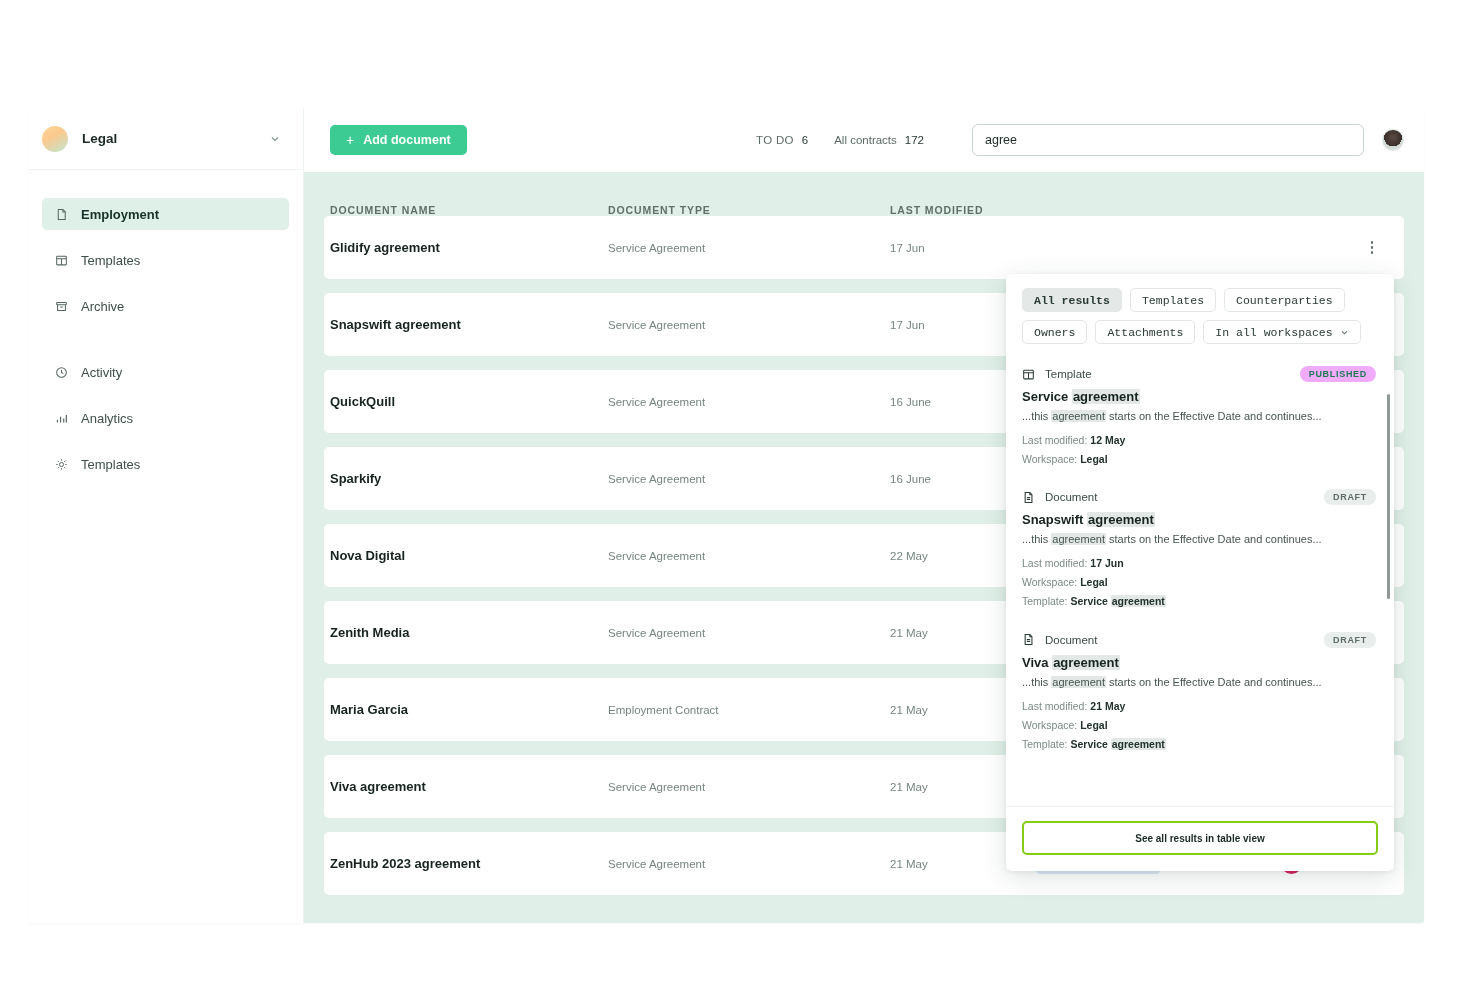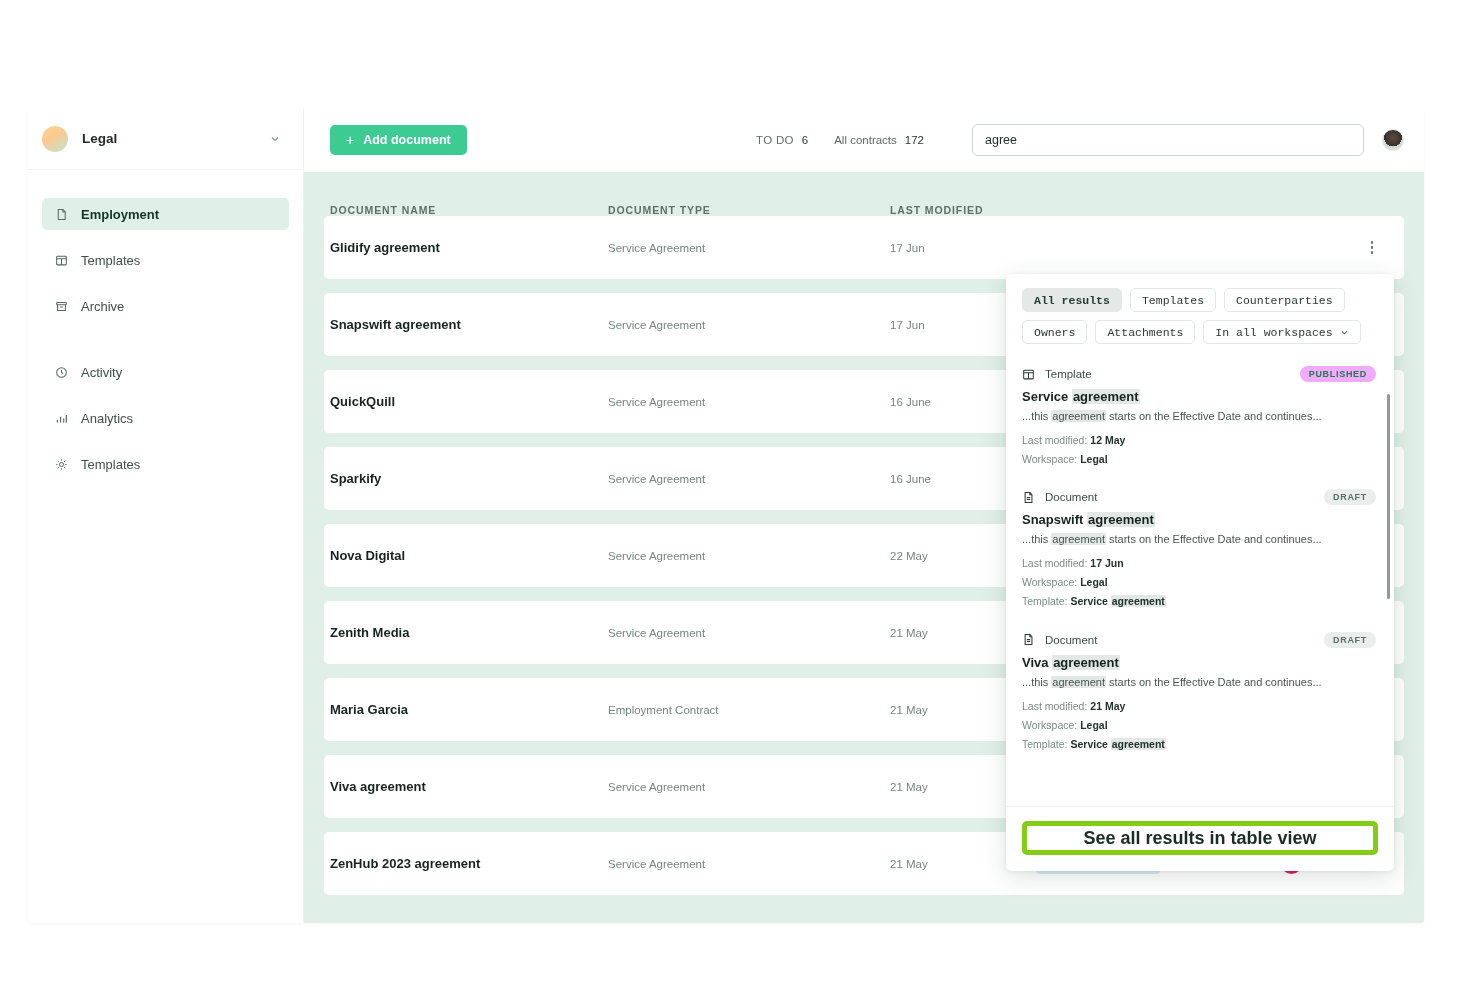--- a/index.html
+++ b/index.html
@@ -260,25 +260,25 @@
     background: #8f9a96;
   }
 
   #dd-footer {
     flex: 0 0 auto;
     padding: 14px 16px 16px 16px;
     border-top: 1px solid #f0f3f2;
   }
   #see-all-btn {
     width: 100%; height: 34px;
-    border: 5px solid #84cc16;
+    border: 2px solid #84cc16;
     border-radius: 5px;
     background: #ffffff;
     font-family: inherit;
-    font-size: 18px; font-weight: 600; color: #1c2b26;
+    font-size: 10px; font-weight: 600; color: #1c2b26;
     cursor: pointer;
   }
 
   svg { display: block; }
 </style>
 </head>
 <body>
 
 <div id="app-window">
 

